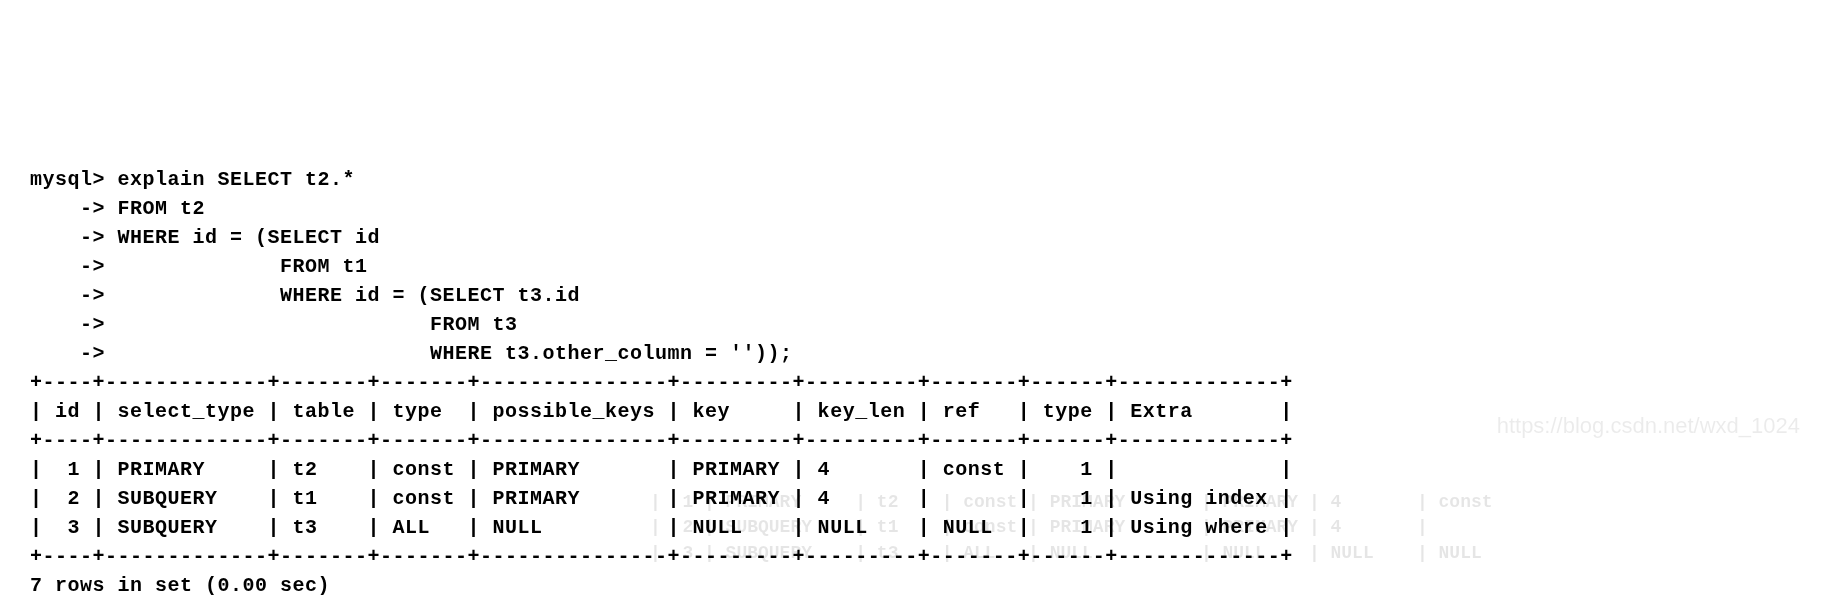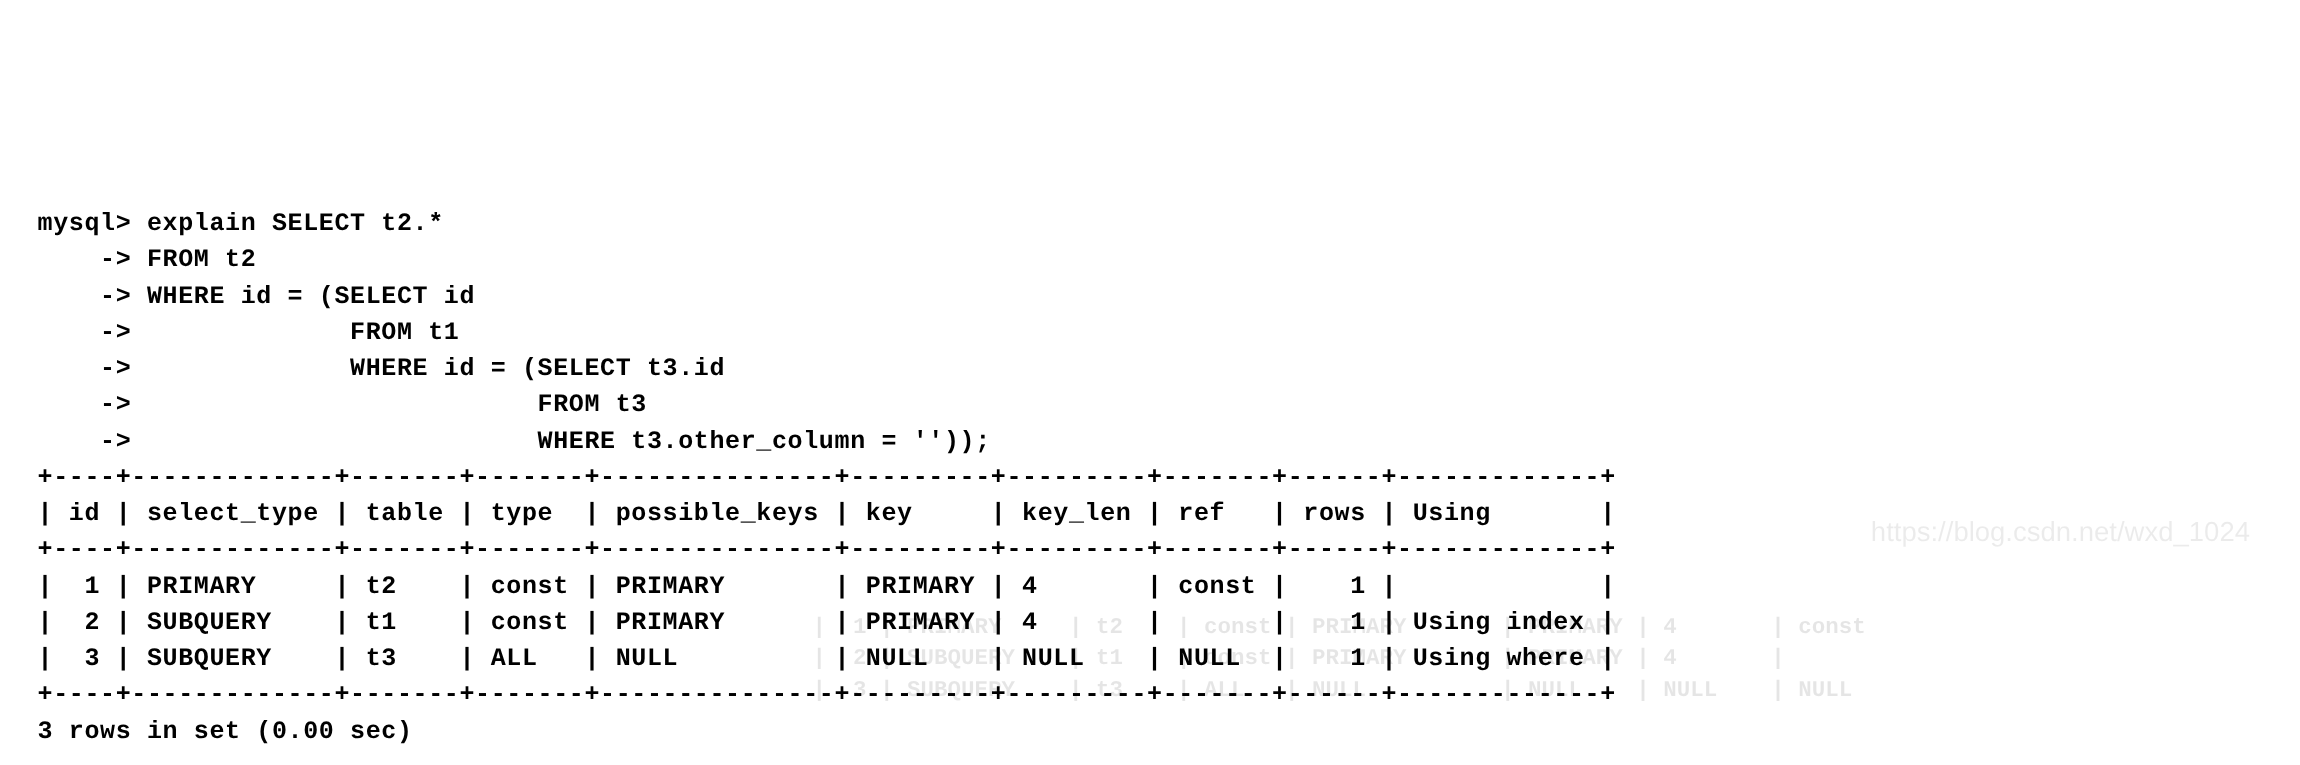--- a/index.html
+++ b/index.html
@@ -42,27 +42,27 @@
 
 <div class="terminal-output">
 <span>mysql&gt; explain SELECT t2.*</span>
 <span>    -&gt; FROM t2</span>
 <span>    -&gt; WHERE id = (SELECT id</span>
 <span>    -&gt;              FROM t1</span>
 <span>    -&gt;              WHERE id = (SELECT t3.id</span>
 <span>    -&gt;                          FROM t3</span>
 <span>    -&gt;                          WHERE t3.other_column = ''));</span>
 <span>+----+-------------+-------+-------+---------------+---------+---------+-------+------+-------------+</span>
-<span>| id | select_type | table | type  | possible_keys | key     | key_len | ref   | rows | Using       |</span>
+<span>| id | select_type | table | type  | possible_keys | key     | key_len | ref   | type | Extra       |</span>
 <span>+----+-------------+-------+-------+---------------+---------+---------+-------+------+-------------+</span>
 <span>|  1 | PRIMARY     | t2    | const | PRIMARY       | PRIMARY | 4       | const |    1 |             |</span>
 <span>|  2 | SUBQUERY    | t1    | const | PRIMARY       | PRIMARY | 4       |       |    1 | Using index |</span>
 <span>|  3 | SUBQUERY    | t3    | ALL   | NULL          | NULL    | NULL    | NULL  |    1 | Using where |</span>
 <span>+----+-------------+-------+-------+---------------+---------+---------+-------+------+-------------+</span>
-<span>3 rows in set (0.00 sec)</span>
+<span>7 rows in set (0.00 sec)</span>
 </div>
 
 <div class="watermark">https://blog.csdn.net/wxd_1024</div>
 
 <div class="ghost-table">
 <span>|  1 | PRIMARY     | t2    | const | PRIMARY       | PRIMARY | 4       | const</span>
 <span>|  2 | SUBQUERY    | t1    | const | PRIMARY       | PRIMARY | 4       |</span>
 <span>|  3 | SUBQUERY    | t3    | ALL   | NULL          | NULL    | NULL    | NULL</span>
 </div>
 

